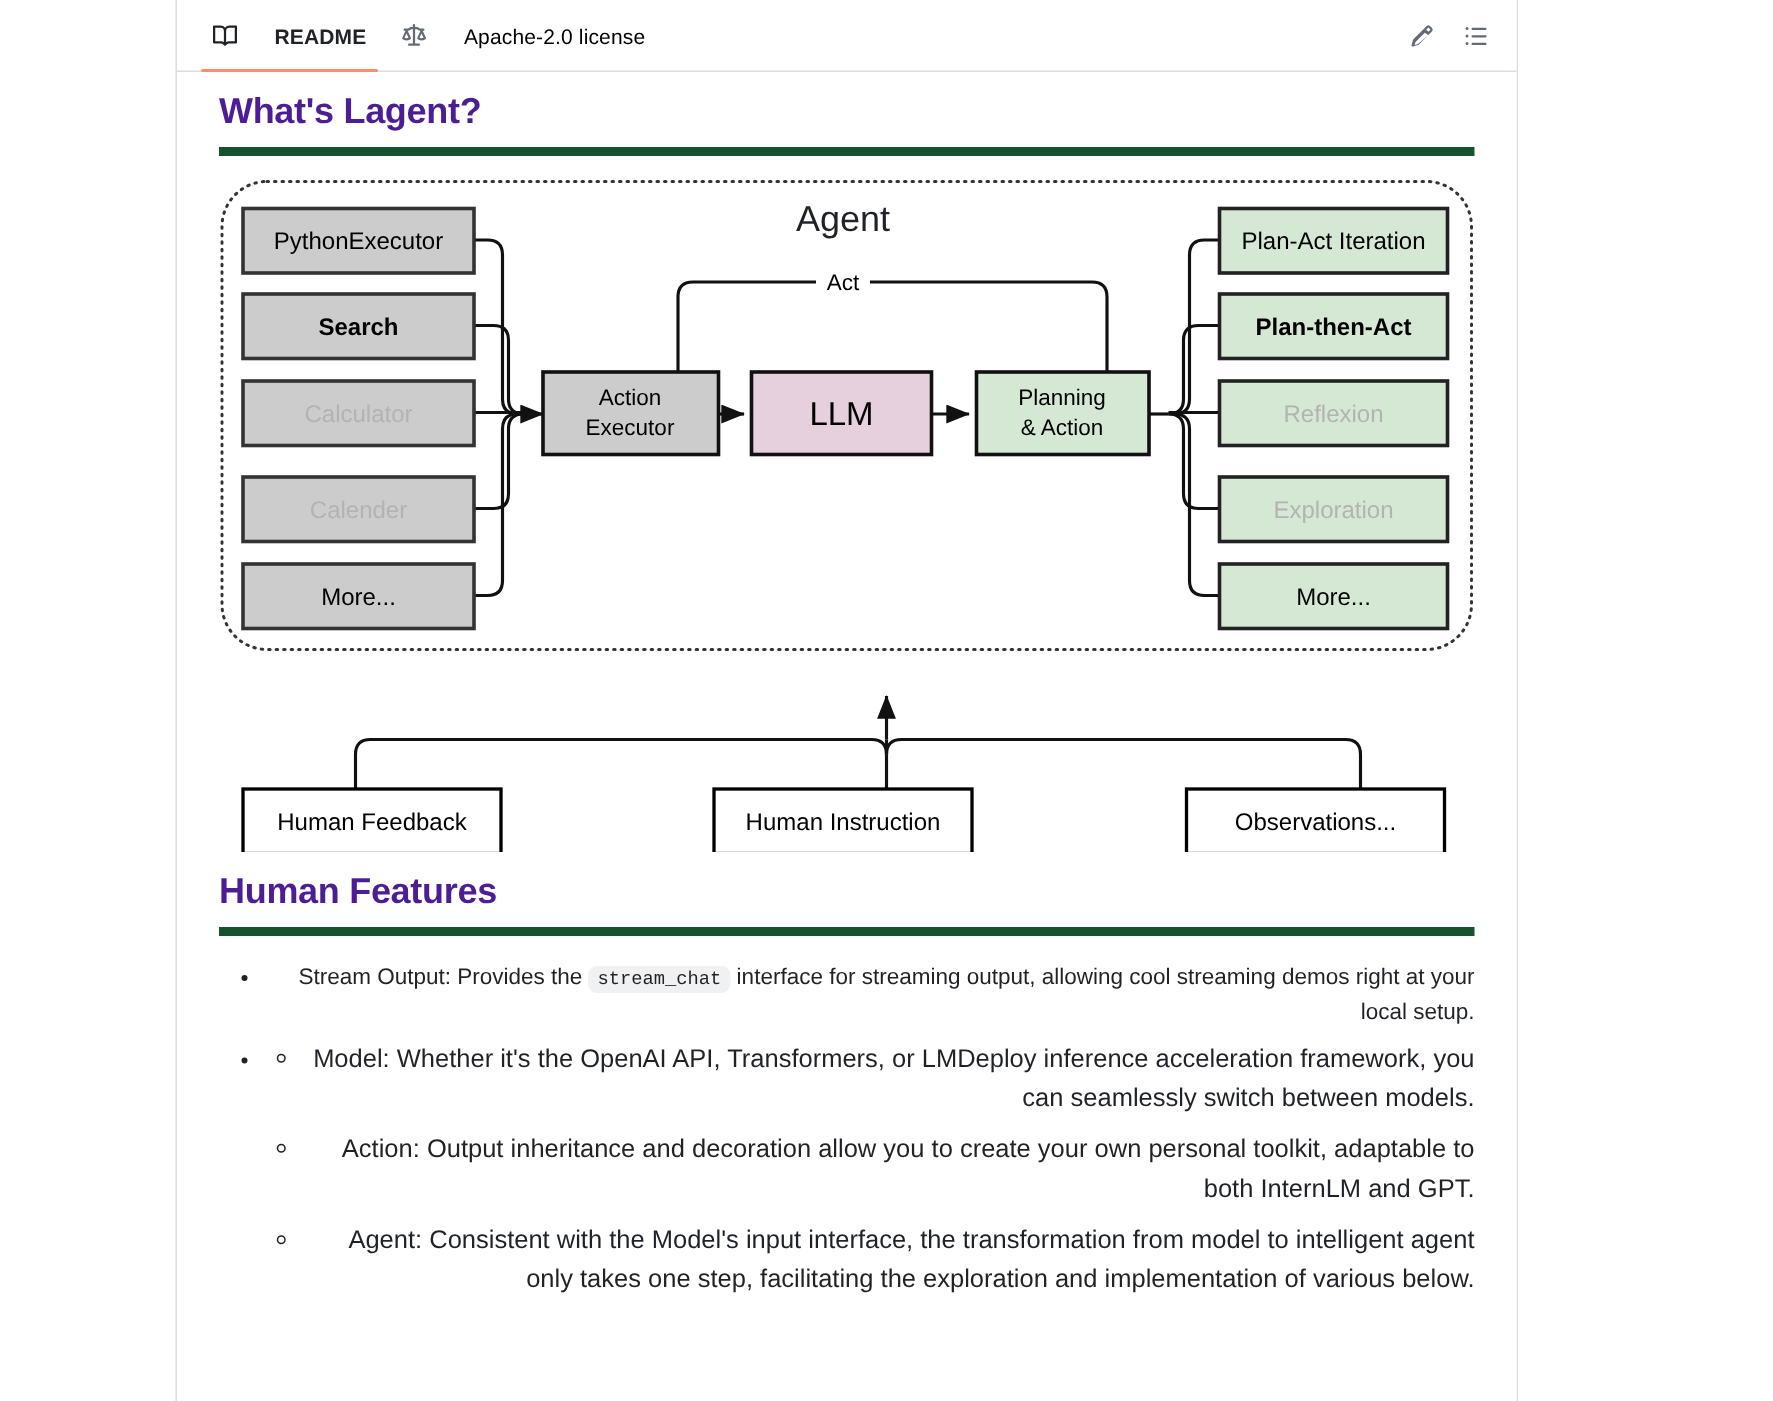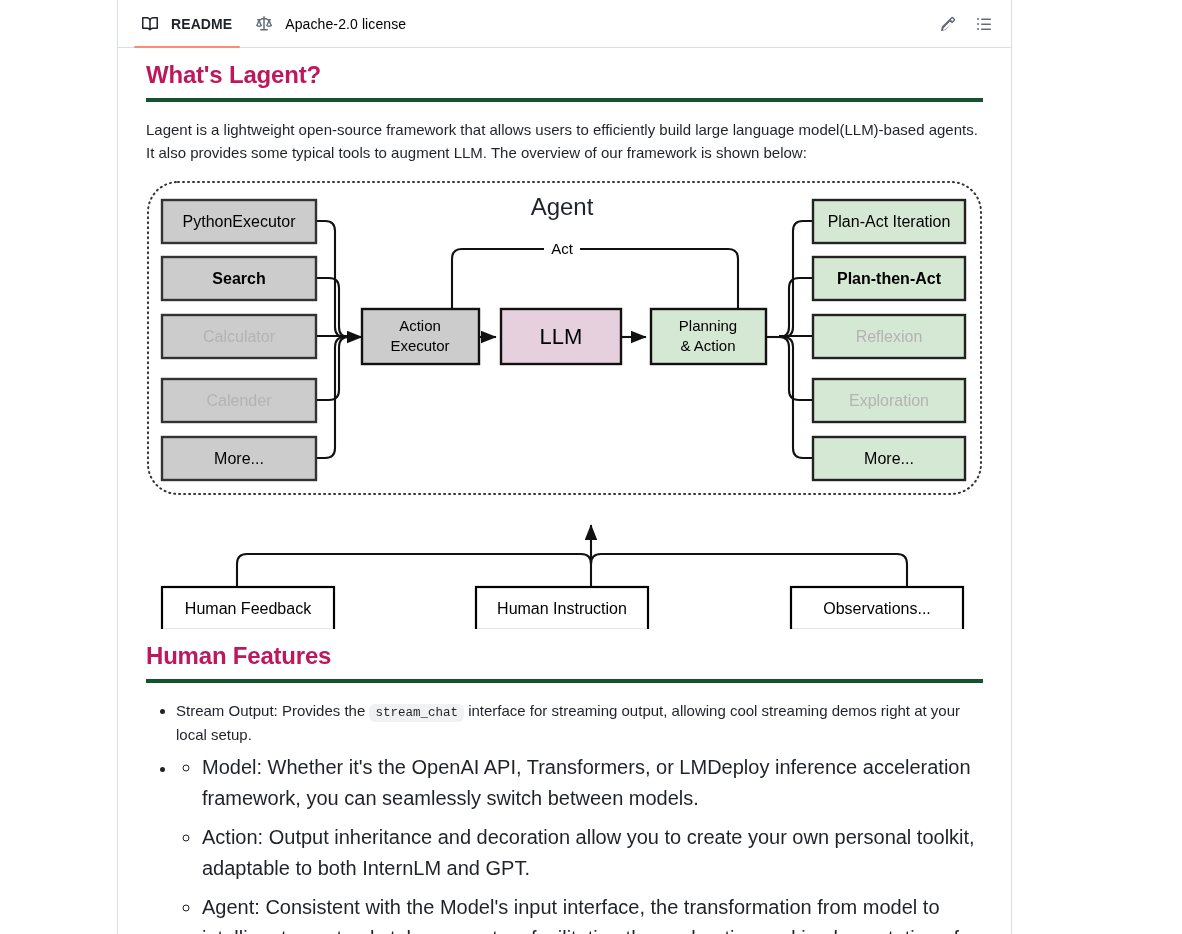--- a/index.html
+++ b/index.html
@@ -21,21 +21,21 @@
 
   .panel{position:absolute;left:118px;top:0;width:893px;height:934px;background:#fff;}
 
   
   .tabbar{
     position:relative;height:48px;display:flex;align-items:center;
     padding:0 16px;box-sizing:border-box;
   }
   .tabbar-underline{position:absolute;left:0;right:0;bottom:0;height:1px;background:#d8dee4;}
   .tab{
-    display:flex;align-items:center;gap:13px;height:47px;
+    display:flex;align-items:center;gap:25px;height:47px;
     padding:0 8px;margin-right:8px;box-sizing:border-box;
     font-size:14px;color:#1f2328;cursor:pointer;position:relative;
   }
   .tab .tab-label{letter-spacing:.1px;}
   .tab.active{font-weight:600;}
   .tab.active:after{
     content:"";position:absolute;left:0;right:0;bottom:0;height:2px;background:#fd8c73;
     border-radius:2px;
   }
   .tab.inactive .tab-label{font-weight:400;color:#000000;}
@@ -46,37 +46,37 @@
   .tool-icon{
     width:22px;height:22px;margin-left:14px;color:#636c76;cursor:pointer;
     display:flex;align-items:center;justify-content:center;
   }
 
   
   .md{position:absolute;left:0;top:48px;width:893px;padding:0 28px;box-sizing:border-box;}
 
   h2.md-h{
     font-size:24px;line-height:1.25;font-weight:600;margin:12px 0 0 0;
-    padding-bottom:8px;border-bottom:4px solid #14532d;color:#be185d;
+    padding-bottom:8px;border-bottom:6px solid #14532d;color:#4c1d95;
     letter-spacing:-.2px;
   }
   p.md-p{
     font-size:15px;line-height:1.55;margin:16px 0 0 0;color:#1f2328;
   }
 
   
   .diagram{position:relative;width:837px;height:450px;margin-top:14px;}
   .diagram svg{position:absolute;left:0;top:0;}
 
   
   .features{margin:0;padding:0 0 0 0;}
-  ul.lvl1{margin:16px 0 0 0;padding-left:30px;list-style:disc;}
+  ul.lvl1{margin:16px 0 0 0;padding-left:30px;list-style:disc;text-align:right;}
   ul.lvl1>li{font-size:15px;line-height:1.55;margin-bottom:6px;color:#1f2328;}
   ul.lvl2{margin:6px 0 0 0;padding-left:26px;list-style:circle;}
-  ul.lvl2>li{font-size:20px;line-height:1.55;margin-bottom:8px;color:#1f2328;}
+  ul.lvl2>li{font-size:17px;line-height:1.55;margin-bottom:8px;color:#1f2328;}
   code.inline{
     font-family:"Liberation Mono", monospace;font-size:12.5px;
     background:#eff1f3;border-radius:6px;padding:2px 6px;color:#1f2328;
   }
   .dg-label{font-family:"Liberation Sans", sans-serif;}
 </style>
 </head>
 <body>
 
 <div class="page">
@@ -121,21 +121,20 @@
         <svg viewBox="0 0 16 16" width="16" height="16" fill="currentColor" aria-hidden="true">
           <path d="M5.75 2.5h8.5a.75.75 0 0 1 0 1.5h-8.5a.75.75 0 0 1 0-1.5Zm0 5h8.5a.75.75 0 0 1 0 1.5h-8.5a.75.75 0 0 1 0-1.5Zm0 5h8.5a.75.75 0 0 1 0 1.5h-8.5a.75.75 0 0 1 0-1.5ZM2 14a1 1 0 1 1 0-2 1 1 0 0 1 0 2Zm1-6a1 1 0 1 1-2 0 1 1 0 0 1 2 0ZM2 4a1 1 0 1 1 0-2 1 1 0 0 1 0 2Z"></path>
         </svg>
       </div>
     </div>
 
     <div class="md">
 
       <h2 class="md-h">What's Lagent?</h2>
 
-      <p class="md-p">Lagent is a lightweight open-source framework that allows users to efficiently build large language model(LLM)-based agents. It also provides some typical tools to augment LLM. The overview of our framework is shown below:</p>
 
       <div class="diagram">
         <svg width="837" height="450" viewBox="0 0 837 450" xmlns="http://www.w3.org/2000/svg">
           <defs>
             <marker id="arrow" markerWidth="9" markerHeight="9" refX="7.2" refY="3" orient="auto">
               <path d="M0,0 L7.5,3 L0,6 Z" fill="#111"></path>
             </marker>
           </defs>
 
           <rect x="2" y="3" width="833" height="312" rx="30" ry="30" fill="none" stroke="#333" stroke-width="2" stroke-dasharray="1 4" stroke-linecap="round"></rect>
@@ -263,21 +262,21 @@
       <ul class="lvl1 features">
         <li>
           <span>Stream Output: Provides the</span>
           <code class="inline">stream_chat</code>
           <span>interface for streaming output, allowing cool streaming demos right at your local setup.</span>
         </li>
         <li>
           <ul class="lvl2">
             <li>Model: Whether it's the OpenAI API, Transformers, or LMDeploy inference acceleration framework, you can seamlessly switch between models.</li>
             <li>Action: Output inheritance and decoration allow you to create your own personal toolkit, adaptable to both InternLM and GPT.</li>
-            <li>Agent: Consistent with the Model's input interface, the transformation from model to intelligent agent only takes one step, facilitating the exploration and implementation of various agents.</li>
+            <li>Agent: Consistent with the Model's input interface, the transformation from model to intelligent agent only takes one step, facilitating the exploration and implementation of various below.</li>
           </ul>
         </li>
 
       </ul>
 
     </div>
   </div>
 </div>
 
 </body></html>

